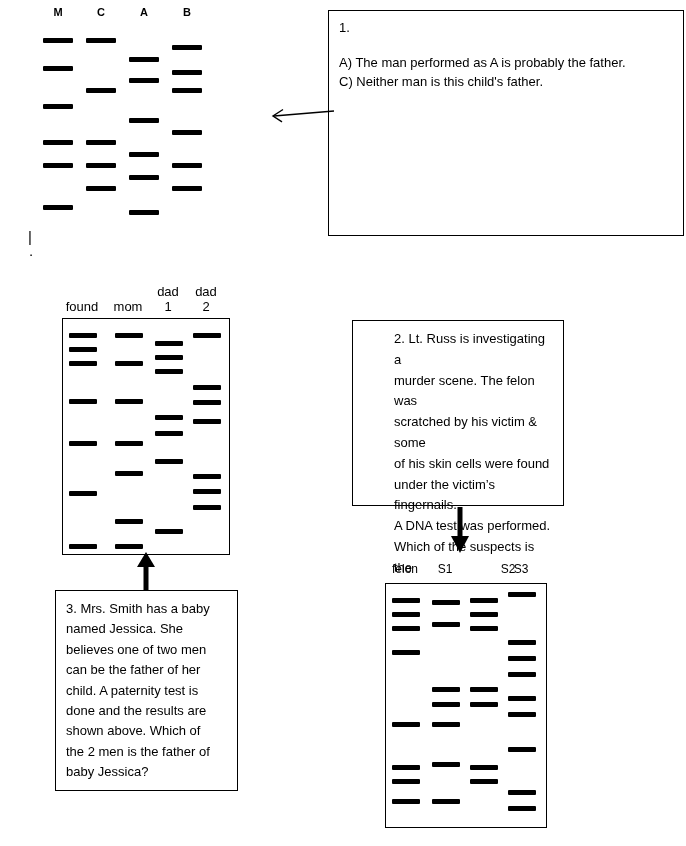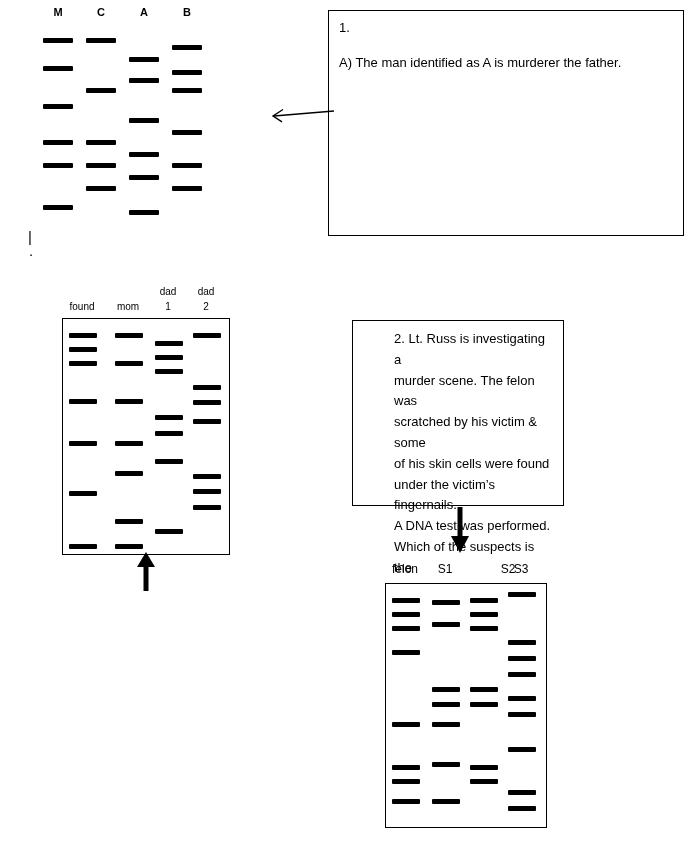--- a/index.html
+++ b/index.html
@@ -9,21 +9,21 @@
     position:relative; width:686px; height:846px;
     background:#ffffff; color:#000;
     font-family:"Liberation Sans", sans-serif;
     overflow:hidden;
   }
   .gel { position:absolute; }
   .gel-box { border:1px solid #000; background:#fff; }
   .band { position:absolute; height:5px; background:#000; border-radius:1px; }
   .g1label { position:absolute; top:6px; width:28px; text-align:center;
              font-size:11px; font-weight:bold; }
-  .g2label { position:absolute; top:284px; width:48px; text-align:center; font-size:10px; }
+  .g2label { position:absolute; top:284px; width:48px; text-align:center; font-size:13px; }
   .g2label span { display:block; height:15px; line-height:15px; }
   .g3label { position:absolute; top:562px; width:48px; text-align:center; font-size:12px; }
   .qbox { position:absolute; border:1px solid #000; background:#fff;
           padding:8px 10px; font-size:13px; line-height:18px; }
   .qhead { display:flex; }
   .qnum { flex:0 0 26px; }
   .qtext { white-space:pre-line; }
   .choices { margin-top:17px; line-height:18.5px; }
   .choice { white-space:nowrap; }
   .qtext2 { white-space:pre-line; line-height:20.8px;margin-left:31px; }
@@ -64,21 +64,22 @@
       <div class="band" style="left: 134px; top: 98px; width: 30px; background: rgb(0, 0, 0);"></div>
       <div class="band" style="left: 134px; top: 131px; width: 30px; background: rgb(0, 0, 0);"></div>
       <div class="band" style="left: 134px; top: 154px; width: 30px; background: rgb(0, 0, 0);"></div>
     </div>
 
   <div class="qbox" style="left:328px; top:10px; width:356px; height:226px;">
     <div class="qhead">
       <span class="qnum">1.</span>
     </div>
     <div class="choices">
-      <div class="choice">A) The man identified as A is murderer the father.</div>
+      <div class="choice">A) The man performed as A is probably the father.</div>
+      <div class="choice">C) Neither man is this child's father.</div>
     </div>
   </div>
 
   <svg class="arrow" style="left:264px; top:103px;" width="72" height="22" viewBox="0 0 72 22">
     <path d="M70 8 L10 13" stroke="#000" stroke-width="1.4" fill="none"></path>
     <path d="M19 6.5 L9 13 L18 18.8" stroke="#000" stroke-width="1.4" fill="none"></path>
   </svg>
 
   <div class="stray" style="left:28px; top:229px;">|</div>
   <div class="stray" style="left:29px; top:243px;">.</div>
@@ -144,20 +145,31 @@
   <svg class="arrow" style="left:448px; top:507px;" width="24" height="48" viewBox="0 0 24 48">
     <line x1="12" y1="0" x2="12" y2="31" stroke="#000" stroke-width="5"></line>
     <polygon points="3,29 21,29 12,46" fill="#000"></polygon>
   </svg>
 
   <svg class="arrow" style="left:134px; top:551px;" width="24" height="42" viewBox="0 0 24 42">
     <polygon points="3,16 21,16 12,1" fill="#000"></polygon>
     <line x1="12" y1="14" x2="12" y2="40" stroke="#000" stroke-width="5"></line>
   </svg>
 
+  <div class="qbox" style="left:55px; top:590px; width:183px; height:201px;">
+    <div class="qtext3">3. Mrs. Smith has a baby
+named Jessica.  She
+believes one of two men
+can be the father of her
+child.  A paternity test is
+done and the results are
+shown above.  Which of
+the 2 men is the father of
+baby Jessica?</div>
+  </div>
 
   <span class="g3label" style="left:381px">felon</span>
   <span class="g3label" style="left:421px">S1</span>
   <span class="g3label" style="left:484px">S2</span>
   <span class="g3label" style="left:497px">S3</span>
   <div class="gel gel-box" style="left:385px; top:583px; width:162px; height:245px;">
       <div class="band" style="left: 6px; top: 14px; width: 28px; background: rgb(0, 0, 0);"></div>
       <div class="band" style="left: 6px; top: 28px; width: 28px; background: rgb(0, 0, 0);"></div>
       <div class="band" style="left: 6px; top: 42px; width: 28px; background: rgb(0, 0, 0);"></div>
       <div class="band" style="left: 6px; top: 66px; width: 28px; background: rgb(0, 0, 0);"></div>

